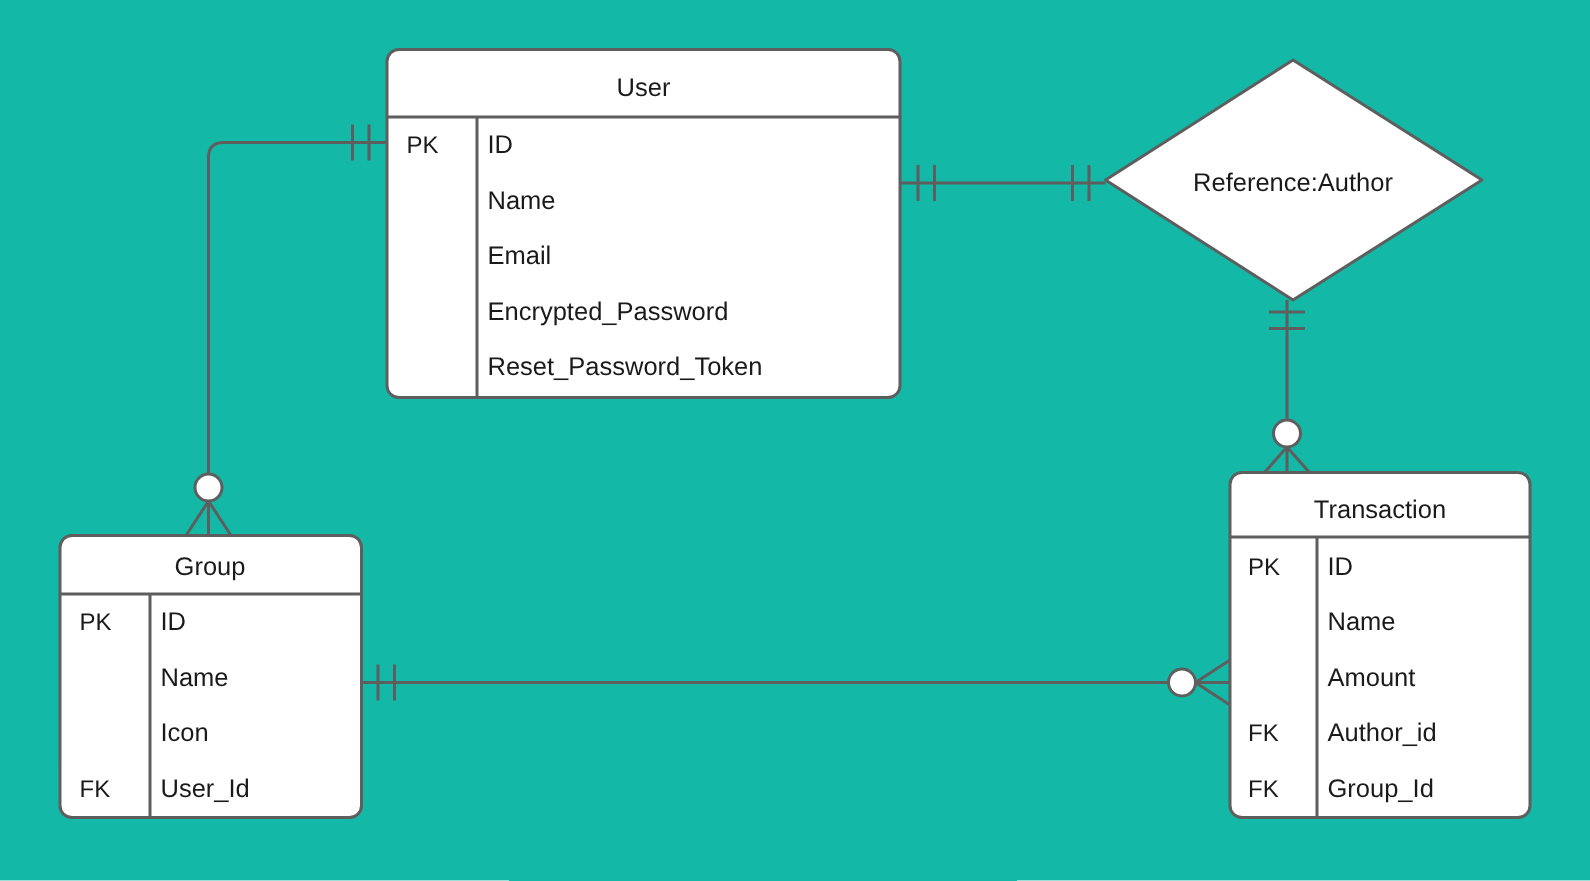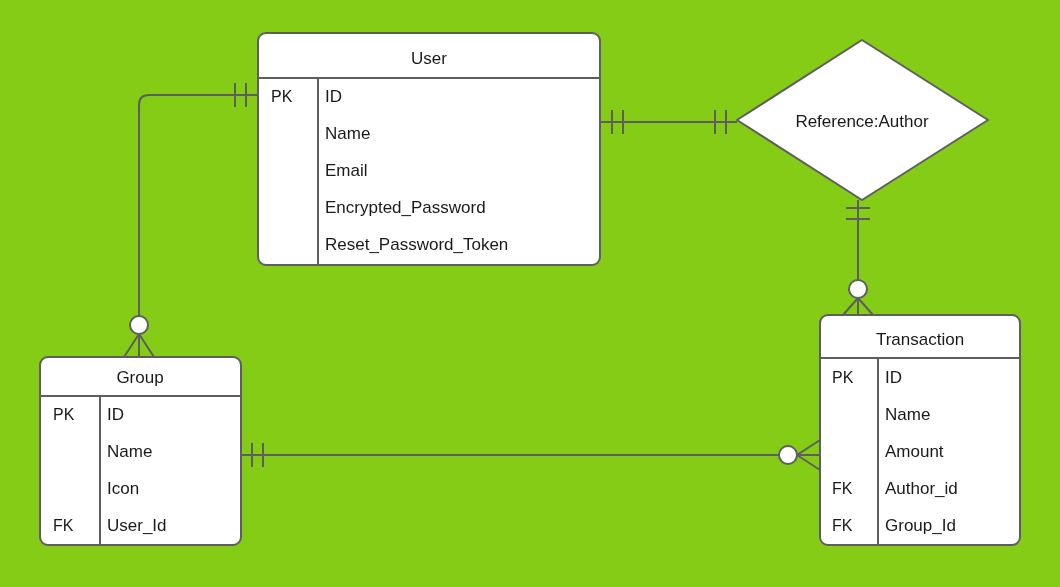--- a/index.html
+++ b/index.html
@@ -10,21 +10,21 @@
   body {
     width: 1060px;
     height: 587px;
     font-family: "Liberation Sans", sans-serif;
     overflow: hidden;
   }
   #diagram-root {
     position: relative;
     width: 1060px;
     height: 587px;
-    background: #84cc16;
+    background: #14b8a6;
   }
   svg#er-canvas {
     display: block;
     width: 1060px;
     height: 587px;
   }
   .entity-box {
     fill: #ffffff;
     stroke: #5e5e5e;
     stroke-width: 2;

